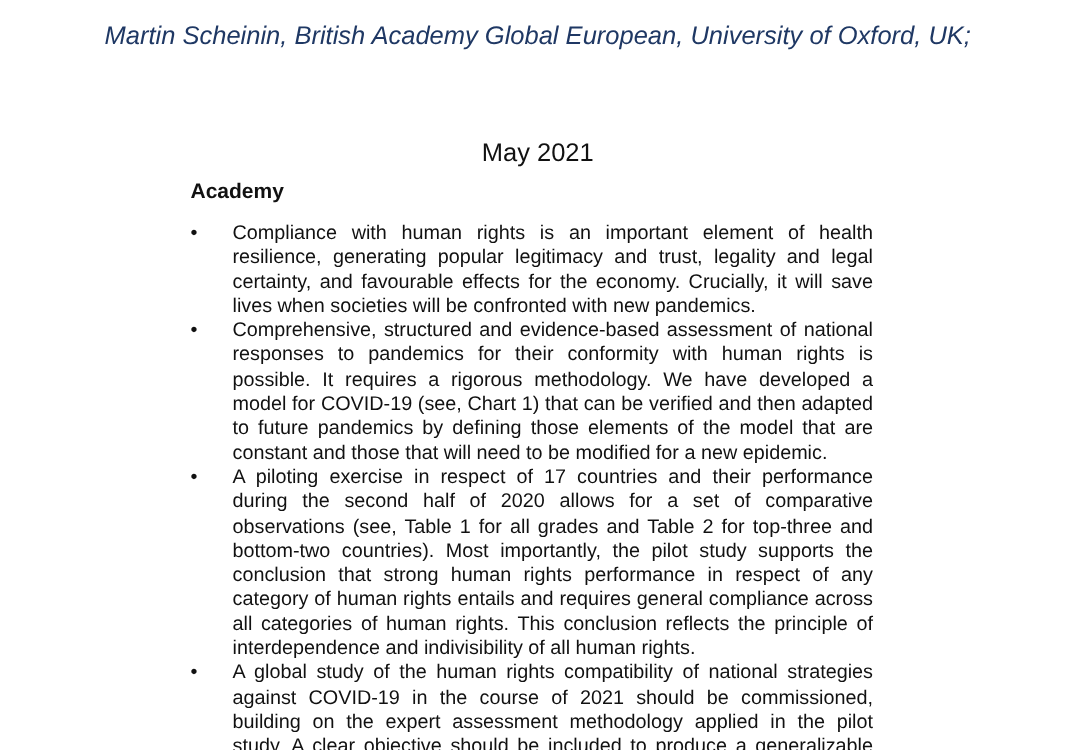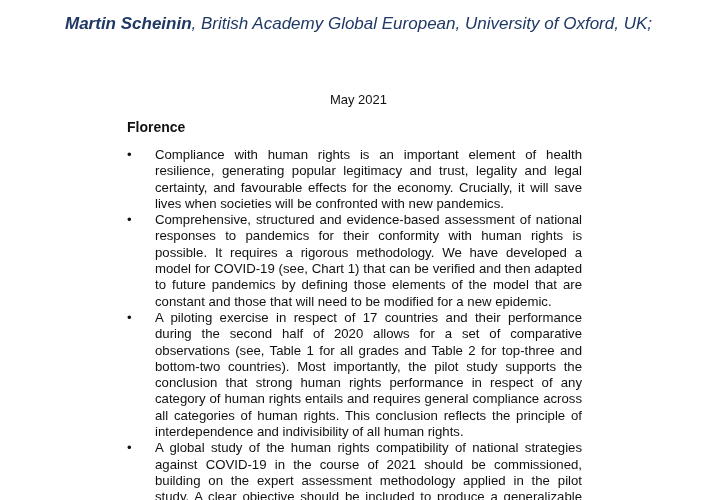--- a/index.html
+++ b/index.html
@@ -1,33 +1,33 @@
 <!DOCTYPE html>
 <html><head>
 <meta charset="utf-8">
 <style>
   html, body { margin: 0; padding: 0; background: #ffffff; }
   body { width: 717px; height: 500px; overflow: hidden; position: relative; font-family: "Liberation Sans", sans-serif; color: #1a1a1a; }
   .author-block { position: absolute; top: 12px; left: 0; width: 717px; text-align: center; font-style: italic; color: #1f3864; font-size: 17px; line-height: 24px; }
-  .author-block b { font-weight: bold; margin-top: 32px; }
-  .date { position: absolute; top: 92px; left: 0; width: 717px; text-align: center; font-size: 13px; color: #111; }
+  .author-block b { font-weight: normal; margin-top: 32px; }
+  .date { position: absolute; top: 92px; left: 0; width: 717px; text-align: center; font-size: 17px; color: #111; }
   .summary-heading { position: absolute; top: 119px; left: 127px; font-weight: bold; font-size: 14px; color: #111; }
   .bullets { position: absolute; top: 147px; left: 127px; width: 455px; margin: 0; padding: 0; list-style: none; font-size: 13.2px; line-height: 16.3px; color: #111; }
   .bullets li { position: relative; padding-left: 28px; text-align: justify; margin: 0; }
   .bullets li .bullet { position: absolute; left: 0; top: 0; }
 </style>
 </head>
 <body>
 
 <div class="author-block">
   <div><b>Martin Scheinin</b><span>, British Academy Global European, University of Oxford, UK;</span></div>
 </div>
 
 <div class="date">May 2021</div>
 
-<div class="summary-heading">Florence</div>
+<div class="summary-heading">Academy</div>
 
 <ul class="bullets">
   <li><span class="bullet">•</span><span>Compliance with human rights is an important element of health resilience, generating popular legitimacy and trust, legality and legal certainty, and favourable effects for the economy. Crucially, it will save lives when societies will be confronted with new pandemics.</span></li>
   <li><span class="bullet">•</span><span>Comprehensive, structured and evidence-based assessment of national responses to pandemics for their conformity with human rights is possible. It requires a rigorous methodology. We have developed a model for COVID-19 (see, Chart 1) that can be verified and then adapted to future pandemics by defining those elements of the model that are constant and those that will need to be modified for a new epidemic.</span></li>
   <li><span class="bullet">•</span><span>A piloting exercise in respect of 17 countries and their performance during the second half of 2020 allows for a set of comparative observations (see, Table 1 for all grades and Table 2 for top-three and bottom-two countries). Most importantly, the pilot study supports the conclusion that strong human rights performance in respect of any category of human rights entails and requires general compliance across all categories of human rights. This conclusion reflects the principle of interdependence and indivisibility of all human rights.</span></li>
   <li><span class="bullet">•</span><span>A global study of the human rights compatibility of national strategies against COVID-19 in the course of 2021 should be commissioned, building on the expert assessment methodology applied in the pilot study. A clear objective should be included to produce a generalizable model that can be adapted to future pandemics, through a modular structure that allows for adaptation to the</span></li>
 </ul>
 
 </body></html>

